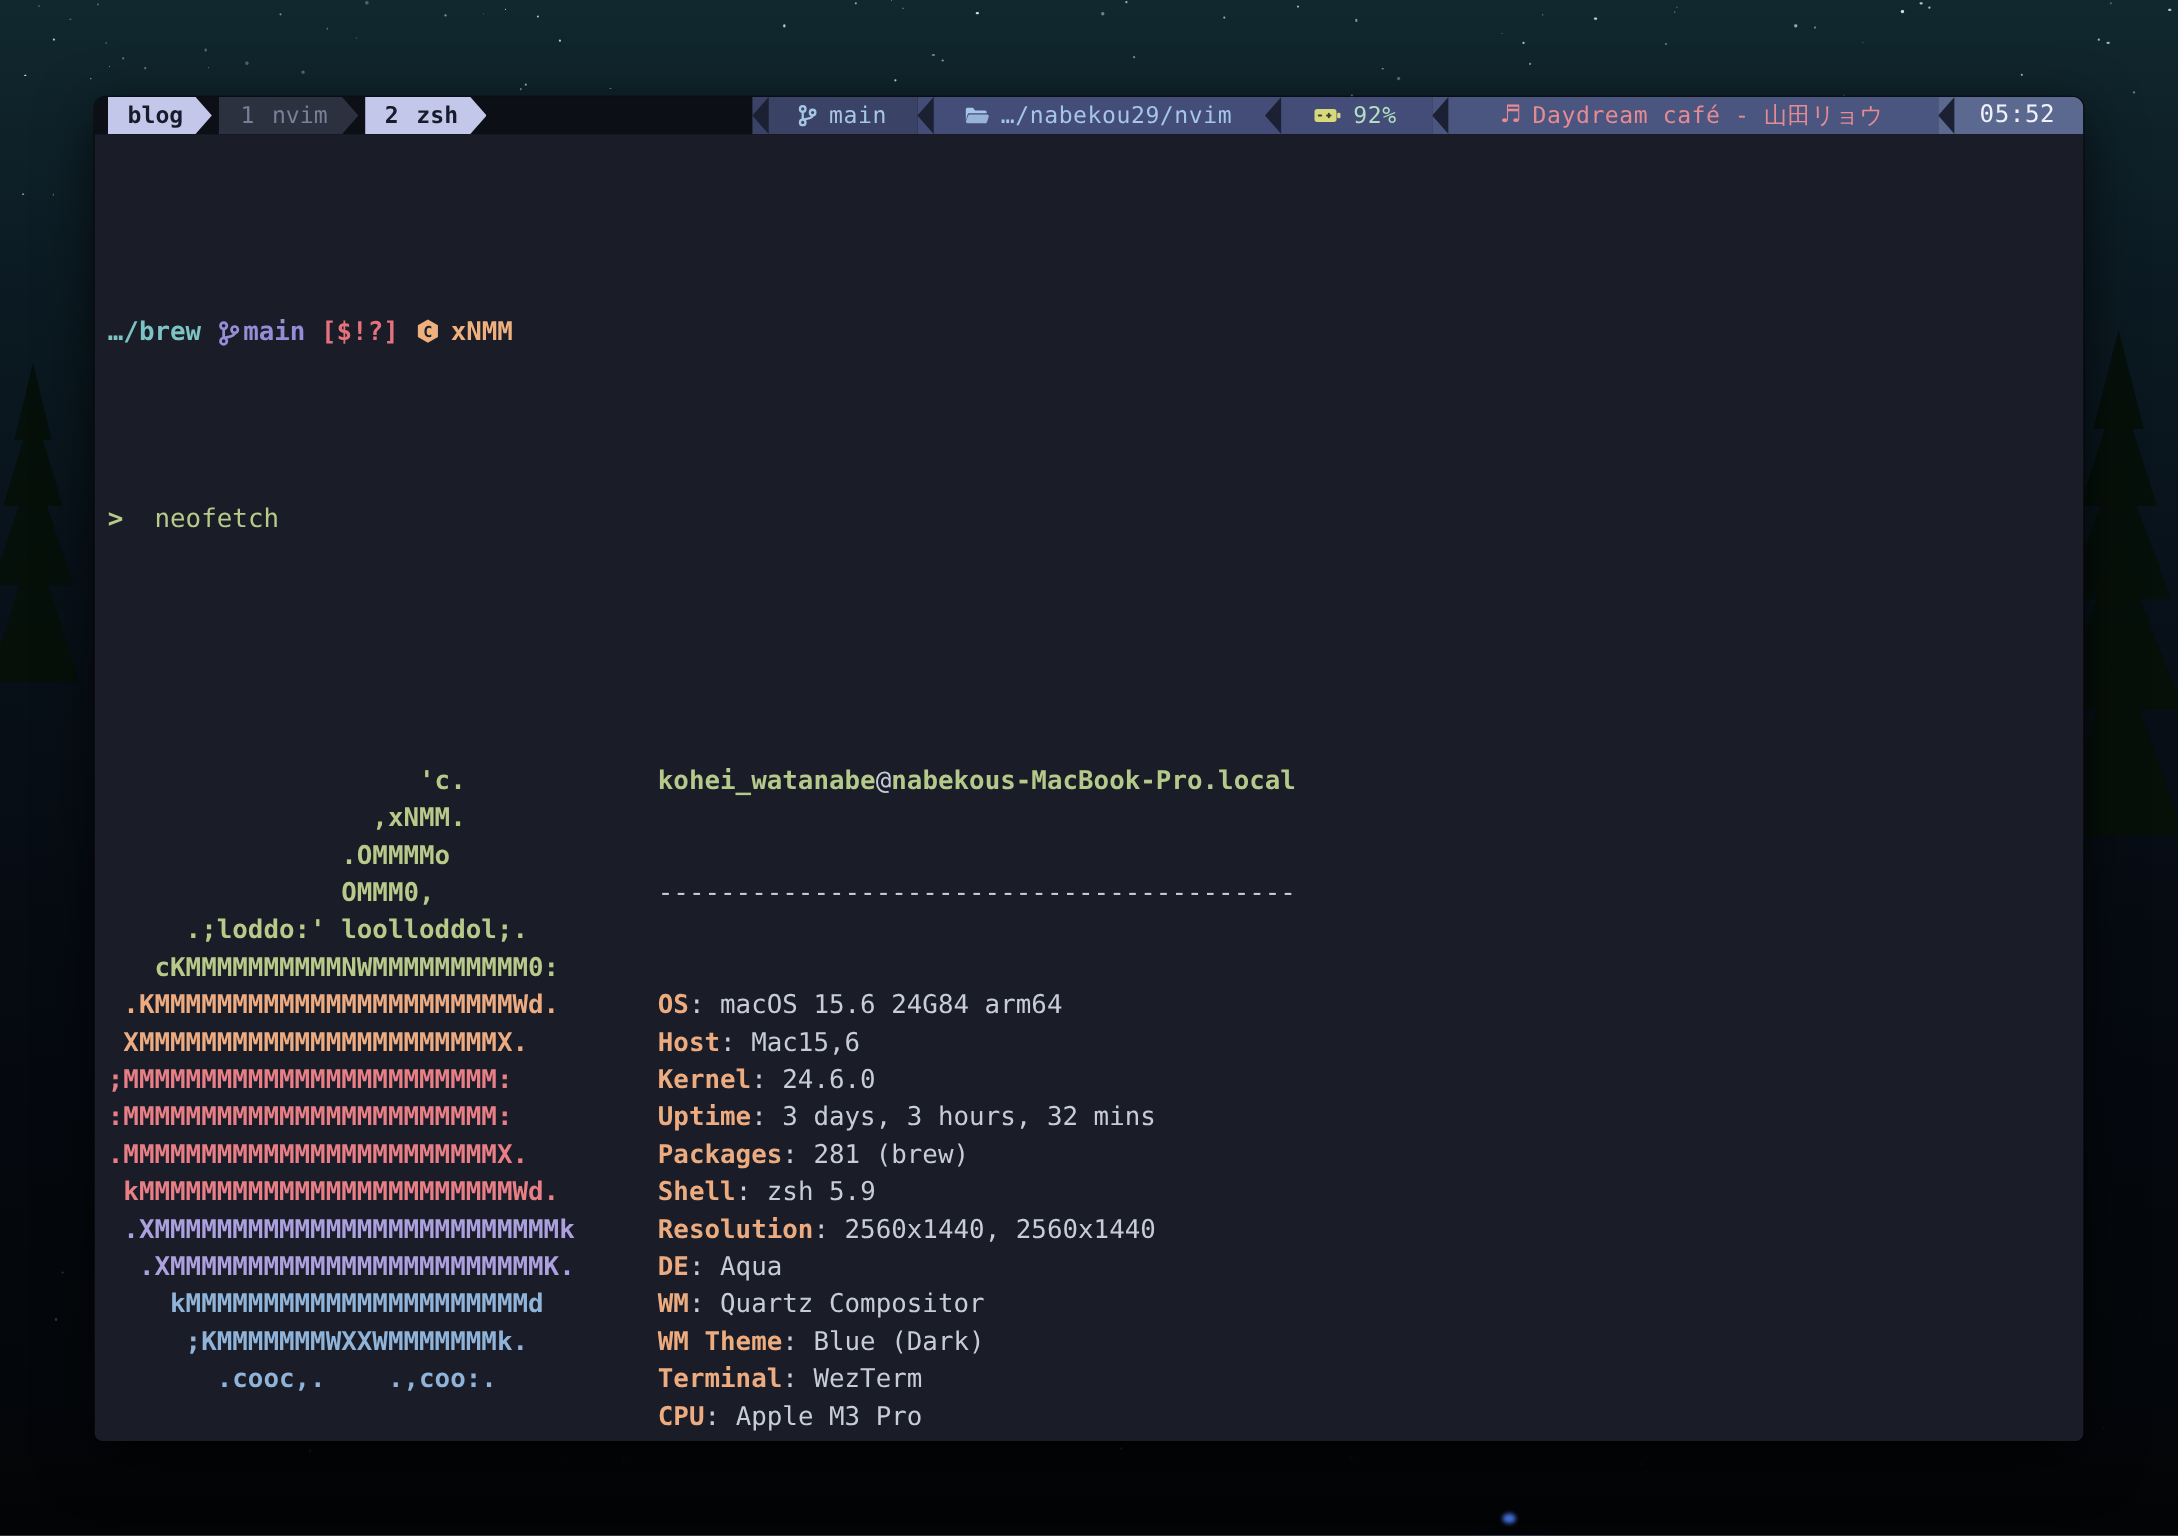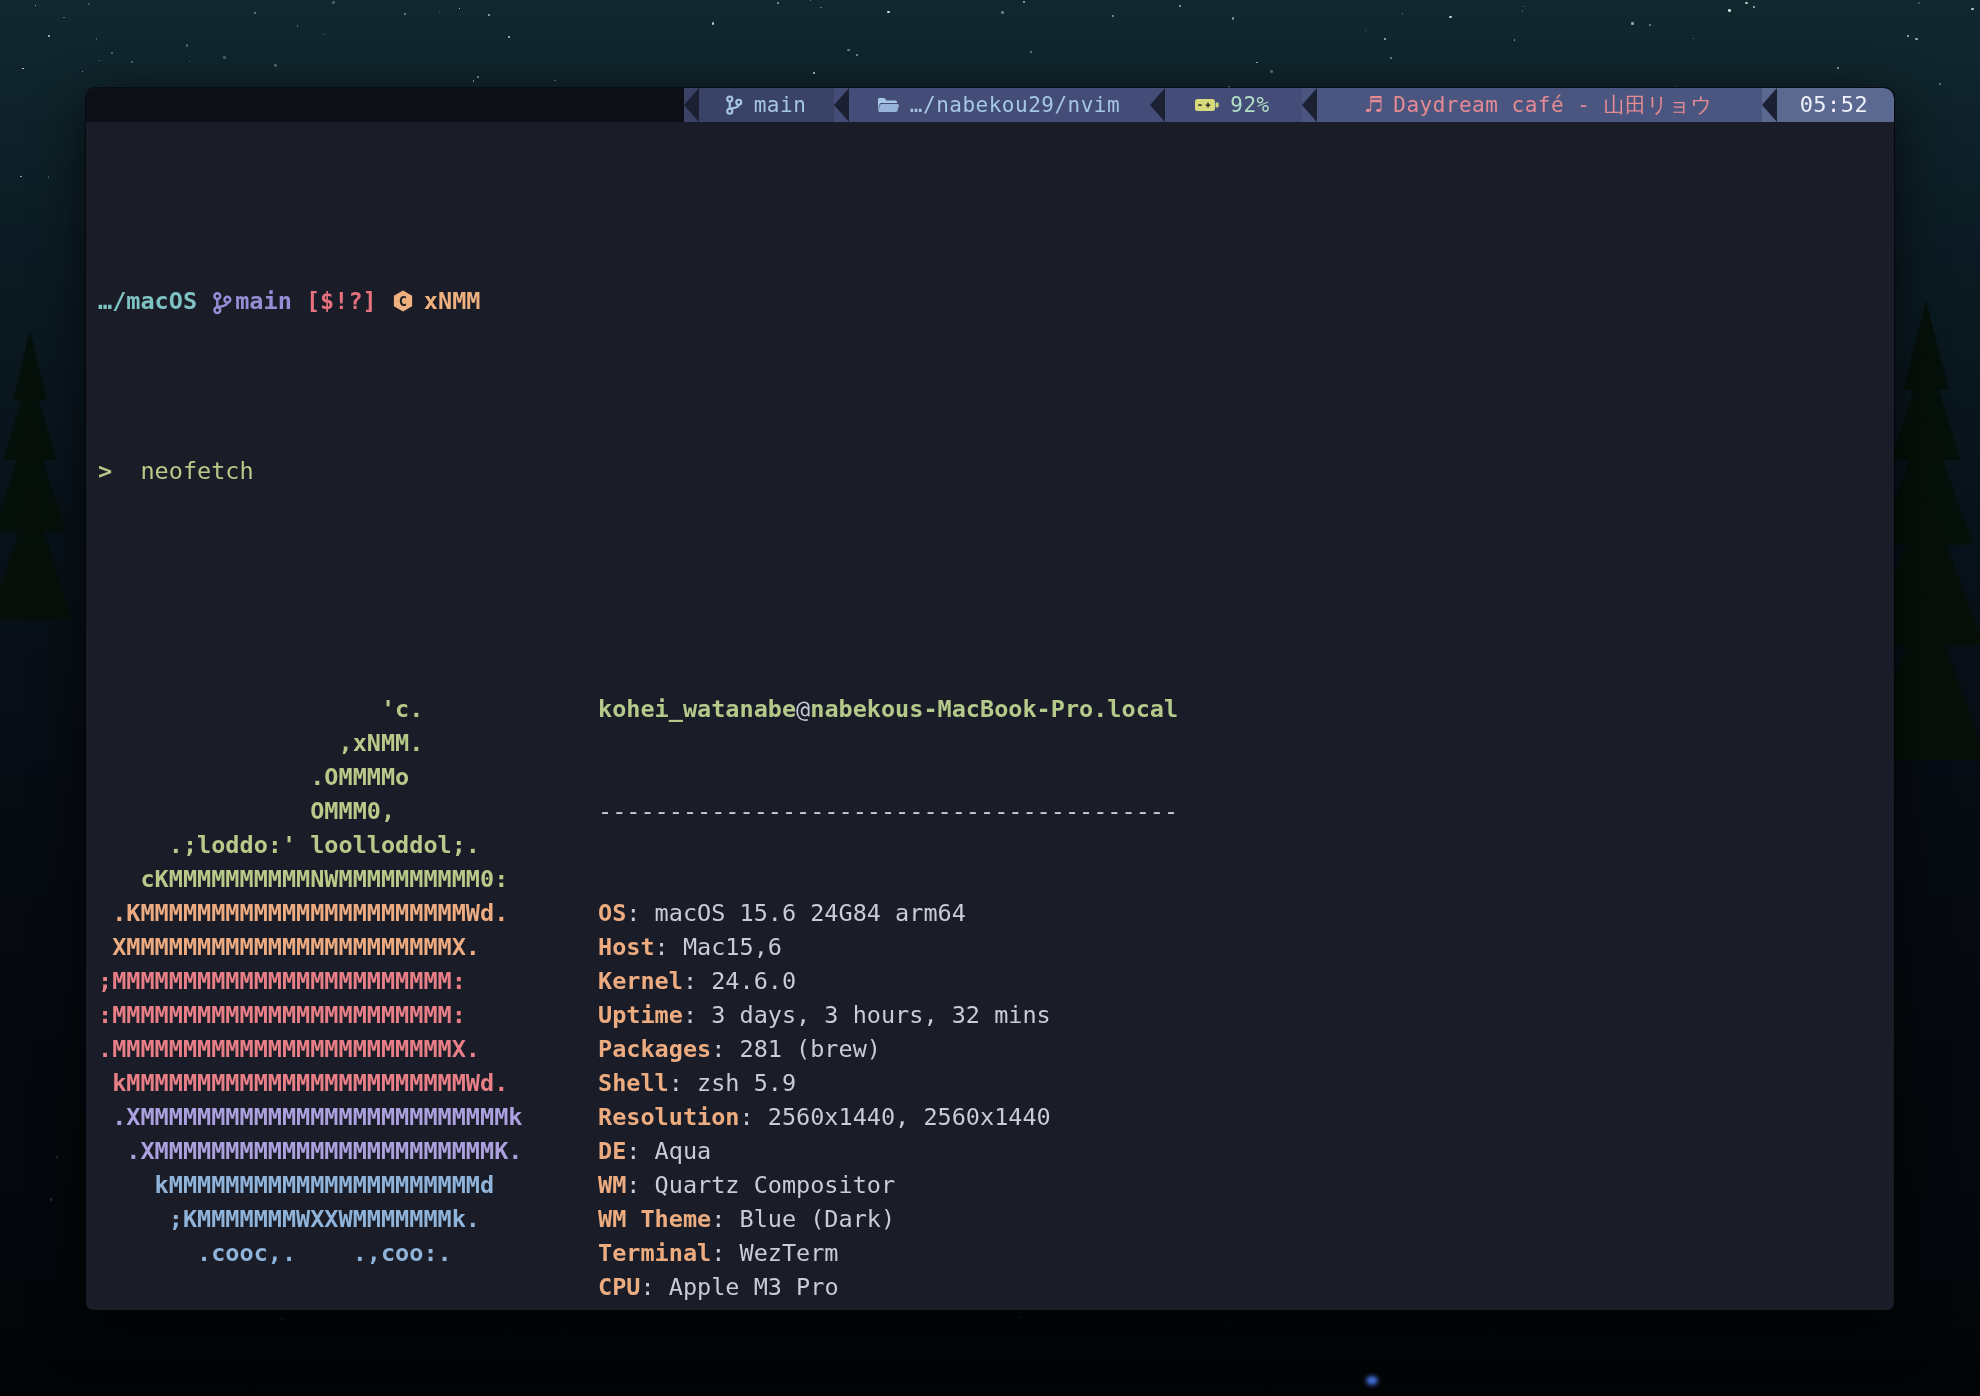--- a/index.html
+++ b/index.html
@@ -246,20 +246,29 @@
   <div class="tier" style="width:54px;height:90px;margin-top:-30px;"></div>
   <div class="tier" style="width:74px;height:110px;margin-top:-38px;"></div>
   <div class="tier" style="width:82px;height:130px;margin-top:-42px;"></div>
 </div>
 <div id="ground"></div>
 <div class="glow-dot"></div>
 
 <div class="window">
 
   <div class="tabbar">
+    <div class="tb-left" style="padding-left:12px;">
+      <div class="chip">blog</div>
+      <div class="tab-inactive">
+        <span class="idx">1</span><span>nvim</span>
+      </div>
+      <div class="chip tab">
+        <span class="idx">2</span><span>zsh</span>
+      </div>
+    </div>
 
     <div class="tb-spacer"></div>
 
     <div class="tb-right">
       <div class="seg seg-branch">
         <span style="display:inline-flex;">
           <svg width="20" height="24" viewBox="0 0 16 18">
             <g stroke="#a6c6e8" stroke-width="1.7" fill="none">
               <circle cx="4.6" cy="4.2" r="2"></circle>
               <circle cx="4.6" cy="14" r="2"></circle>
@@ -303,21 +312,21 @@
       <div class="seg seg-clock">
         <span class="sval">05:52</span>
       </div>
     </div>
   </div>
 
   <div class="content">
 
     
     <div class="tline">
-      <span class="c-path">…/macOS</span><span> </span><span class="c-branch"><span class="branch-ic"><svg width="22" height="26" viewBox="0 0 16 18">
+      <span class="c-path">…/brew</span><span> </span><span class="c-branch"><span class="branch-ic"><svg width="22" height="26" viewBox="0 0 16 18">
               <g stroke="#968dd6" stroke-width="1.8" fill="none">
                 <circle cx="4.6" cy="4" r="2.1"></circle>
                 <circle cx="4.6" cy="14.2" r="2.1"></circle>
                 <circle cx="11.9" cy="6.6" r="2.1"></circle>
                 <line x1="4.6" y1="6.1" x2="4.6" y2="12.1"></line>
                 <path d="M11.9 8.7c0 3-4.9 2.5-7.1 3.5"></path>
               </g>
             </svg></span><span>main</span></span><span> </span><span class="c-flags">[$!?]</span><span> </span><span class="c-ctx"><span style="display:inline-flex;"><svg width="24" height="26" viewBox="0 0 20 20">
               <polygon points="10,1.2 17.6,5.6 17.6,14.4 10,18.8 2.4,14.4 2.4,5.6" fill="#eeb07f"></polygon>
               <text x="10" y="14.2" text-anchor="middle" font-size="11.5" font-weight="bold" fill="#1a1d28" font-family="DejaVu Sans Mono, monospace">C</text>

